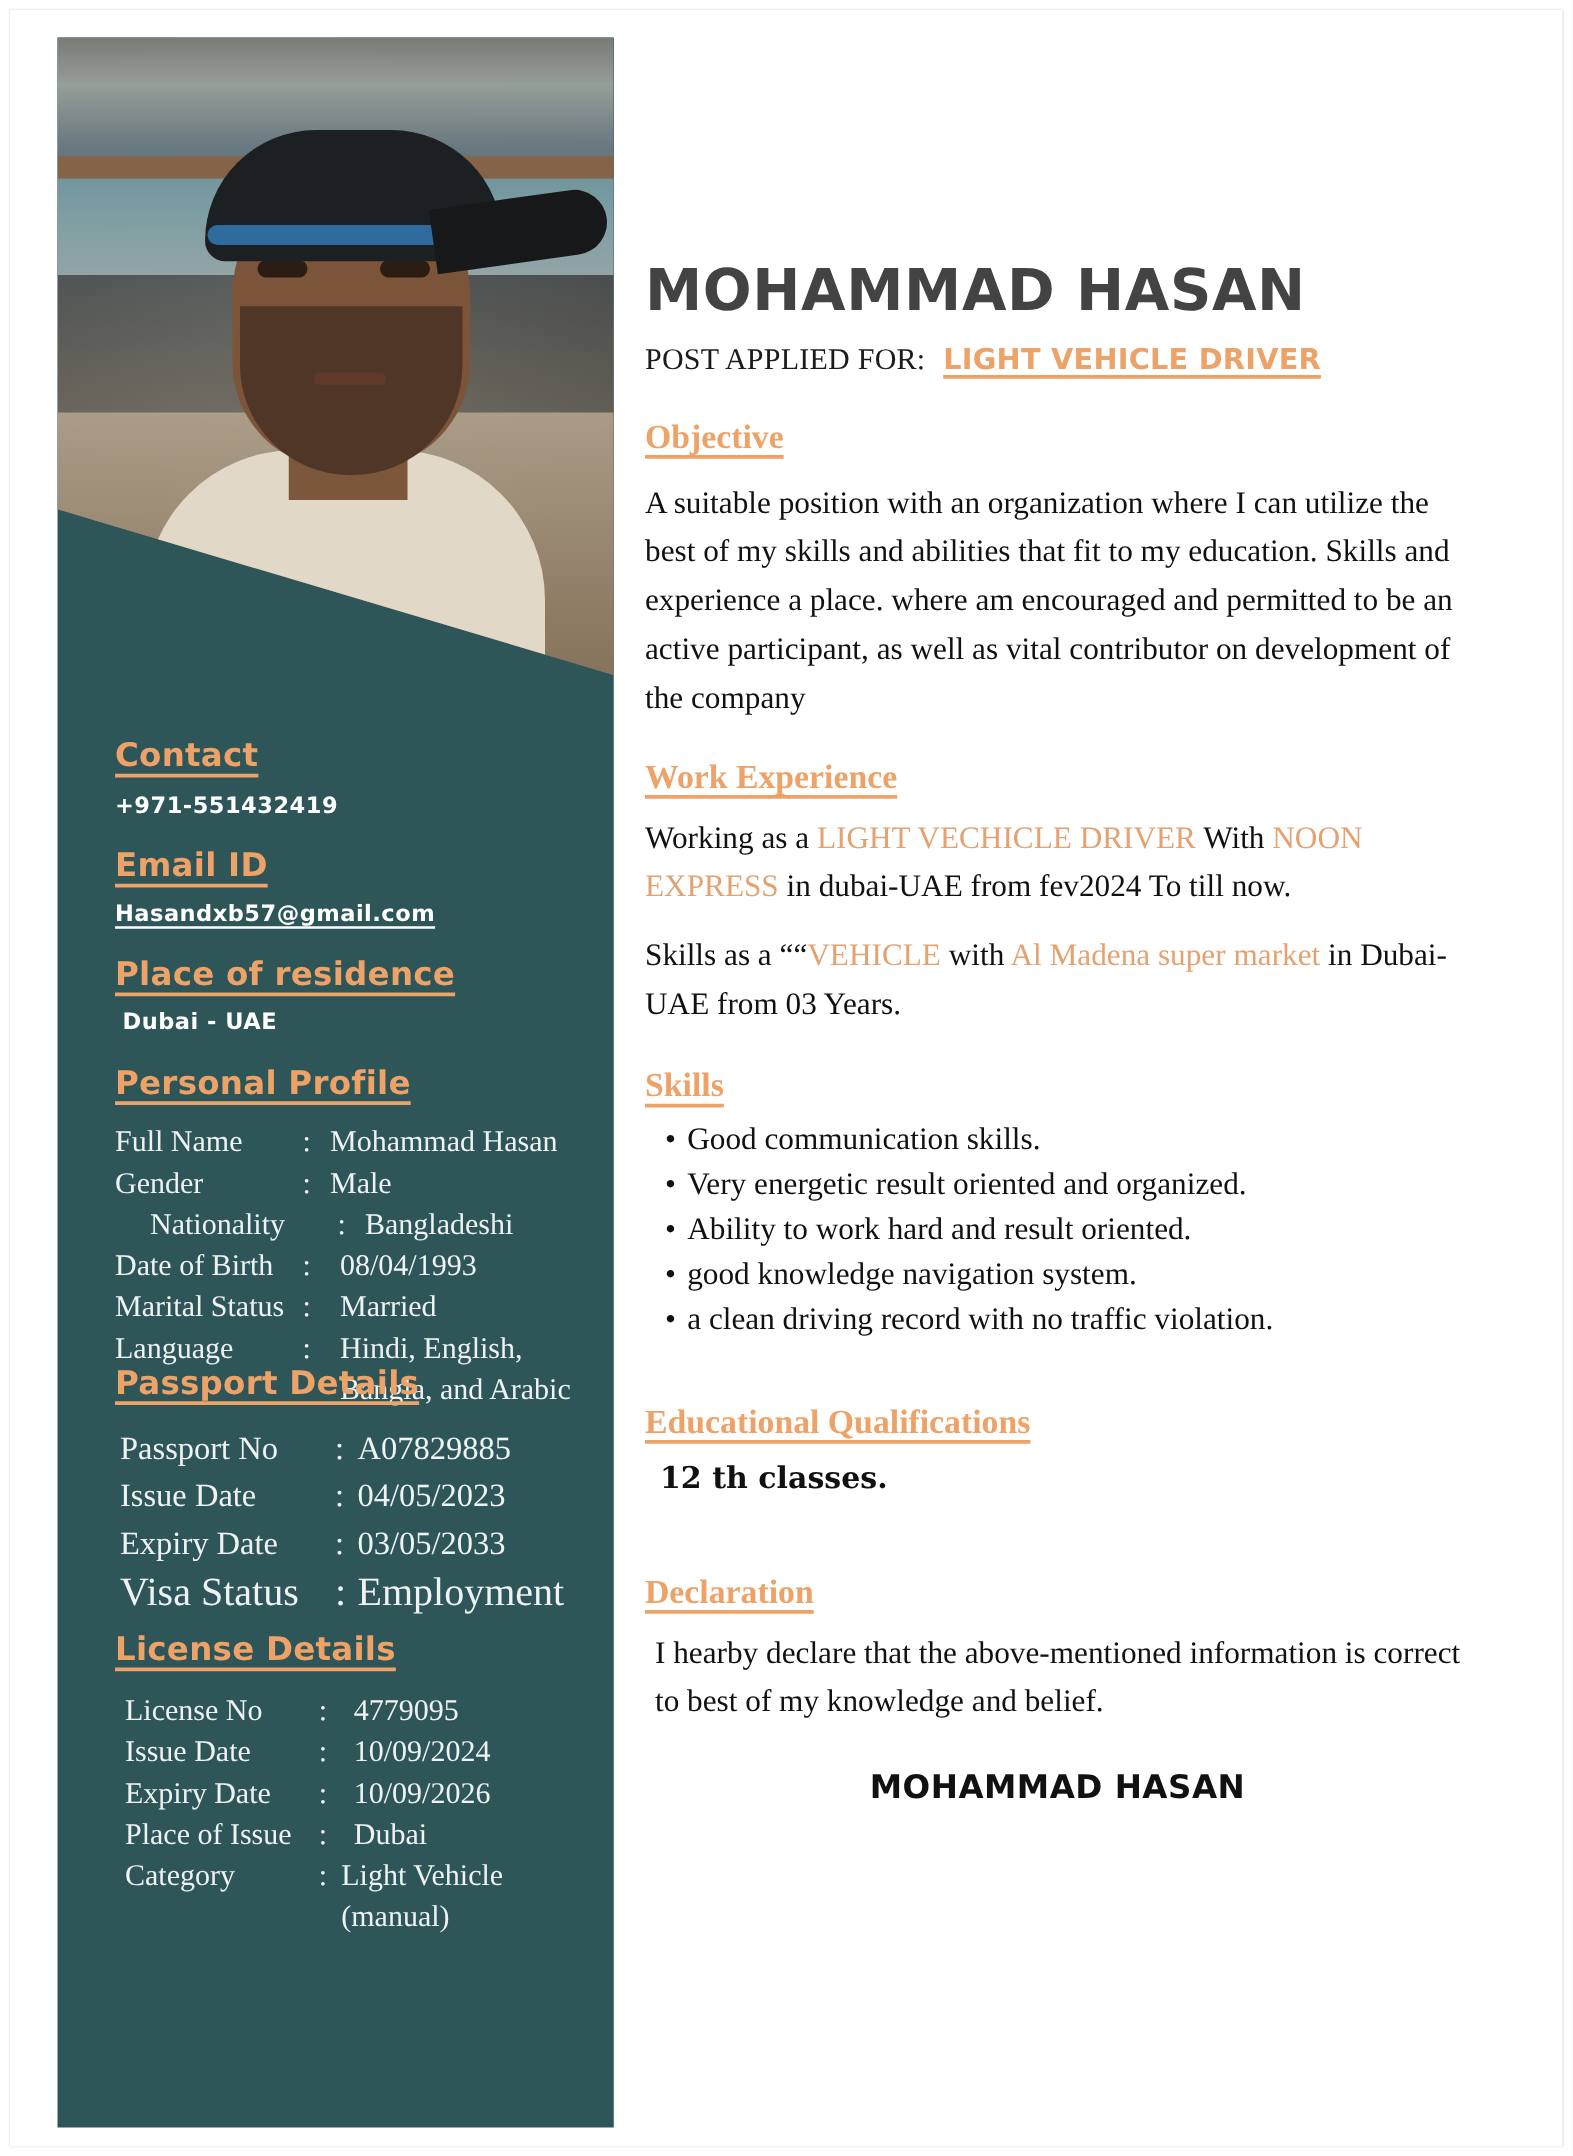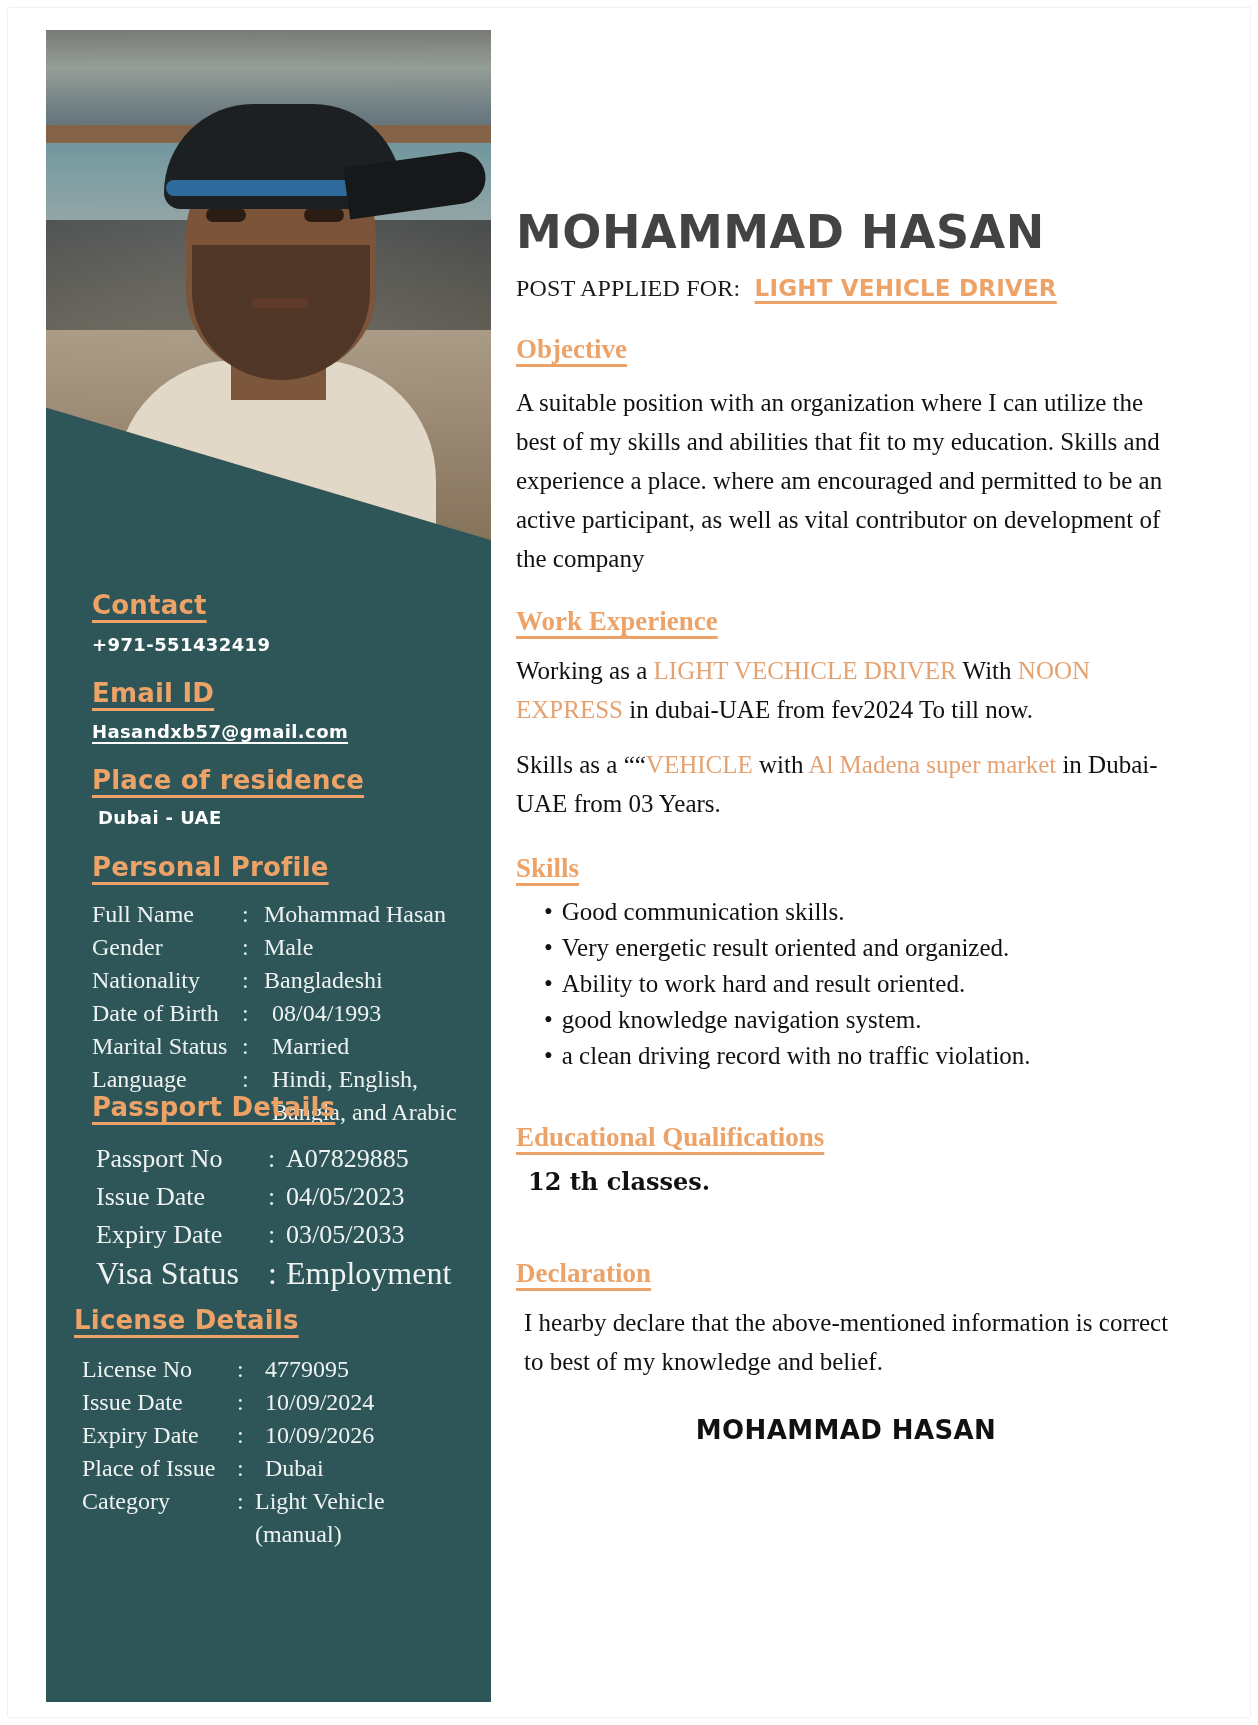--- a/index.html
+++ b/index.html
@@ -222,21 +222,21 @@
   }
   .body-text {
     font-family: "Liberation Serif", serif;
     font-size: 25px;
     line-height: 39px;
     color: #111111;
   }
   .accent { color: #e5a271; }
   .skills {
     list-style: none;
-    margin: 12px;
+    margin: 0;
     padding: 0 0 0 16px;
   }
   .skills li {
     font-family: "Liberation Serif", serif;
     font-size: 25px;
     line-height: 36px;
     color: #111111;
   }
   .skills li:before {
     content: "\2022";
@@ -307,21 +307,21 @@
             <span class="k" style="width:150px;">Full Name</span>
             <span class="c" style="width:22px;">:</span>
             <span class="v">Mohammad Hasan</span>
           </div>
           <div class="kv">
             <span class="k" style="width:150px;">Gender</span>
             <span class="c" style="width:22px;">:</span>
             <span class="v">Male</span>
           </div>
           <div class="kv">
-            <span class="k" style="width:150px;">Nationality</span>
+            <span class="k" style="width:150px;margin-left:28px;">Nationality</span>
             <span class="c" style="width:22px;">:</span>
             <span class="v">Bangladeshi</span>
           </div>
           <div class="kv">
             <span class="k" style="width:150px;">Date of Birth</span>
             <span class="c" style="width:30px;">:</span>
             <span class="v">08/04/1993</span>
           </div>
           <div class="kv">
             <span class="k" style="width:150px;">Marital Status</span>
@@ -359,21 +359,21 @@
             <span class="v">03/05/2033</span>
           </div>
           <div class="kv" style="font-size:32px; line-height:38px;">
             <span class="k" style="width:172px; padding-left:4px;">Visa Status</span>
             <span class="c" style="width:18px;">:</span>
             <span class="v">Employment</span>
           </div>
         </div>
       </div>
 
-      <div style="position:absolute; left:28px; top:1275px; width:400px;">
+      <div style="position:absolute; left:46px; top:1275px; width:400px;">
         <div class="sb-head">License Details </div>
         <div style="margin-top:18px;">
           <div class="kv" style="line-height:33px;">
             <span class="k" style="width:155px; padding-left:8px;">License No</span>
             <span class="c" style="width:28px;">:</span>
             <span class="v">4779095</span>
           </div>
           <div class="kv" style="line-height:33px;">
             <span class="k" style="width:155px; padding-left:8px;">Issue Date</span>
             <span class="c" style="width:28px;">:</span>

